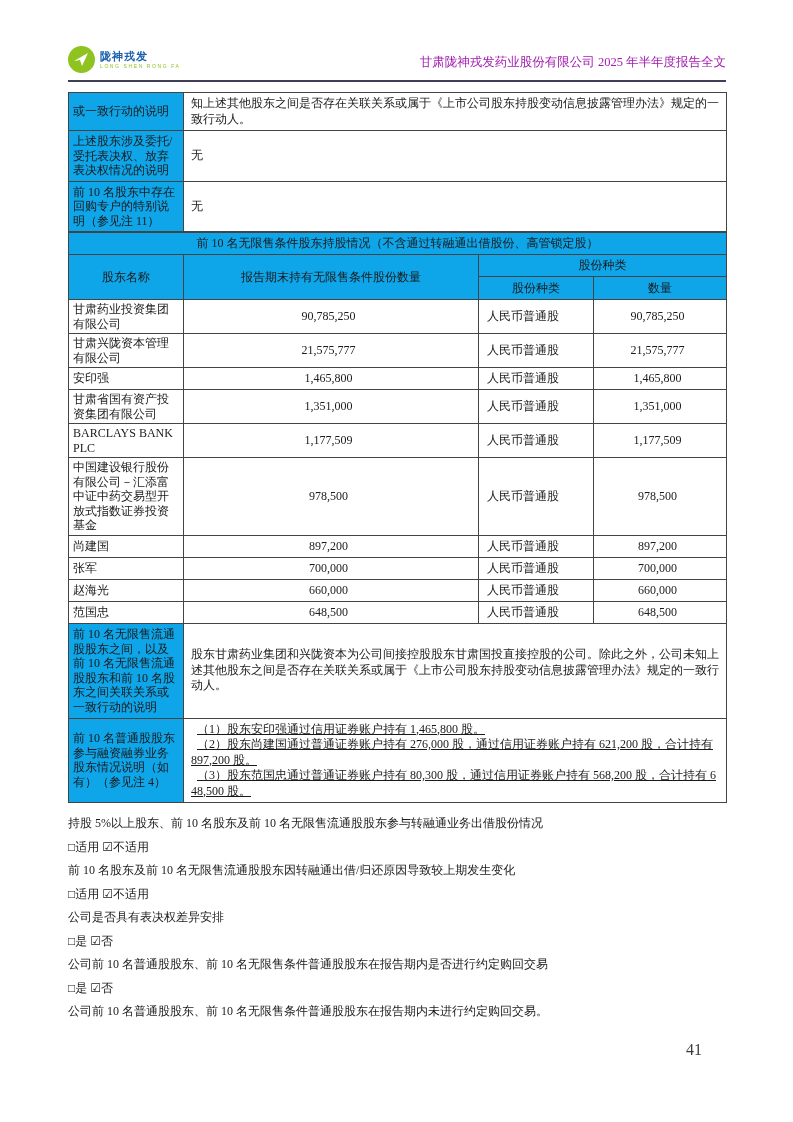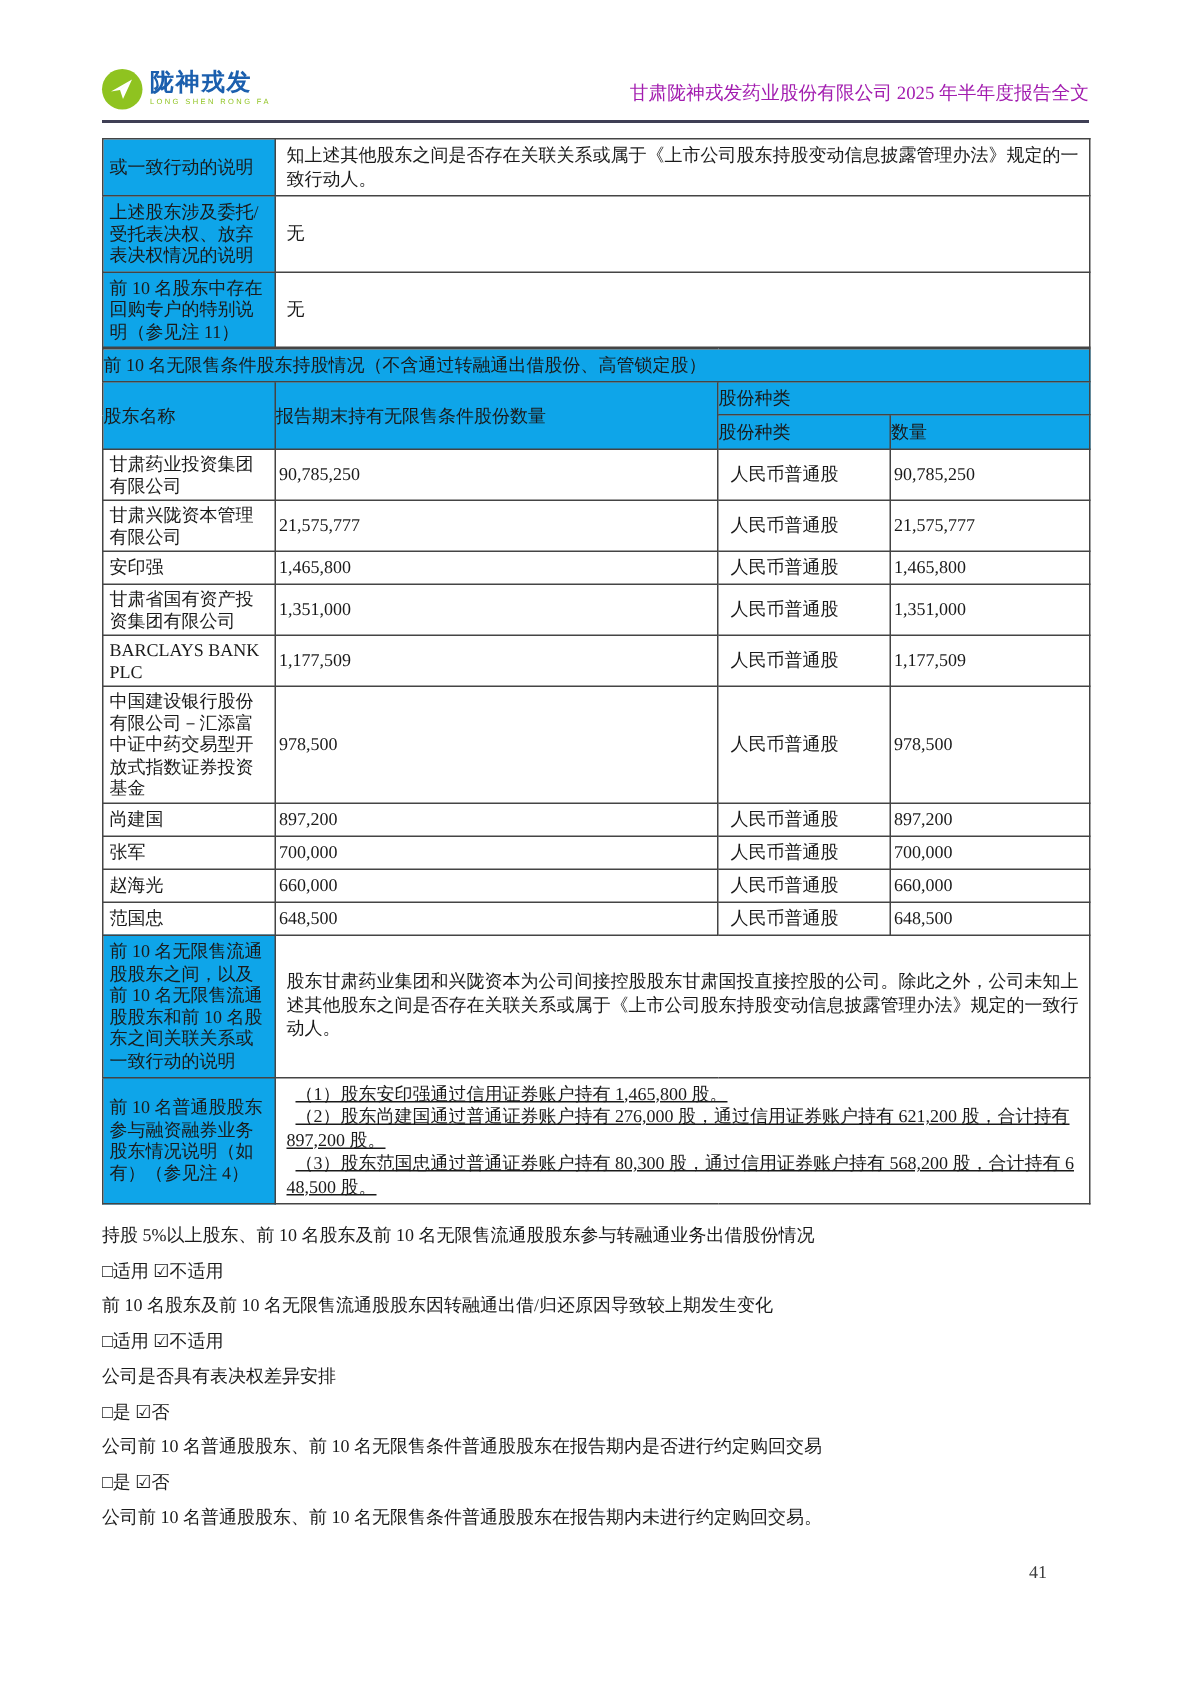--- a/index.html
+++ b/index.html
@@ -22,57 +22,57 @@
   }
   .logo { display: flex; align-items: center; gap: 5px; }
   .logo-circle {
     width: 27px; height: 27px; border-radius: 50%;
     background: #8fc320; position: relative; flex: 0 0 auto;
   }
   .logo-circle svg { position:absolute; left:4px; top:4px; }
   .logo-texts { display: flex; flex-direction: column; line-height: 1; }
   .brand-cn {
     font-family: "Liberation Sans", sans-serif;
-    font-weight: bold; font-size: 16px; color: #1b5fae; letter-spacing: 1px;
+    font-weight: bold; font-size: 11px; color: #1b5fae; letter-spacing: 1px;
   }
   .brand-en {
     font-family: "Liberation Sans", sans-serif;
     font-size: 5px; color: #8fc320; letter-spacing: 1.6px; margin-top: 2px;
   }
   .report-title { font-size: 12.5px; color: #a21caf; padding-bottom: 2px; }
 
   
   table { border-collapse: collapse; table-layout: fixed; width: 658px; }
   td, th { border: 1px solid #444; font-weight: normal; vertical-align: middle; }
   .gray { background: #0ea5e9; }
   .label-cell {
     padding: 3px 4px; line-height: 14.5px; text-align: left;
     word-break: break-all;
   }
   .value-cell { padding: 3px 7px; line-height: 15.5px; text-align: left; word-break: break-all; }
-  .num-cell { text-align: left; padding: 2px 7px 2px 2px; }
+  .num-cell { text-align: center; padding: 2px 7px 2px 2px; }
   .cls-cell { text-align: left; padding: 2px 4px 2px 8px; border-radius: 11px; }
-  .center { }
+  .center { text-align: center; }
 
   .mt1 { margin-top: 10px; }
   .nr1 { height: 38px; } .nr2 { height: 50px; padding-left: 40px; } .nr3 { height: 50px; }
   .cap-row { height: 22px; }
   .gh-row { height: 22px; } .sh-row { height: 23px; }
   .h34 { height: 32px; } .h17 { height: 17px; } .h75 { height: 75px; }
   .h95 { height: 95px; } .h84 { height: 84px; }
   .name-cell { padding: 2px 4px; line-height: 14.5px; word-break: break-all; }
   .note-line { text-indent: 6px; text-decoration: underline; }
 
   
   .statements { margin-top: 14px; }
   .statements div { margin-bottom: 11.5px; line-height: 12px; }
 
   .page-num {
     position: absolute; left: 686px; top: 1041px;
-    font-size: 12px; color: #3c3c3c;
+    font-size: 16px; color: #3c3c3c;
   }
 </style>
 </head>
 <body>
 
 <div class="content">
 
   <div class="hdr">
     <div class="logo">
       <span class="logo-circle">

